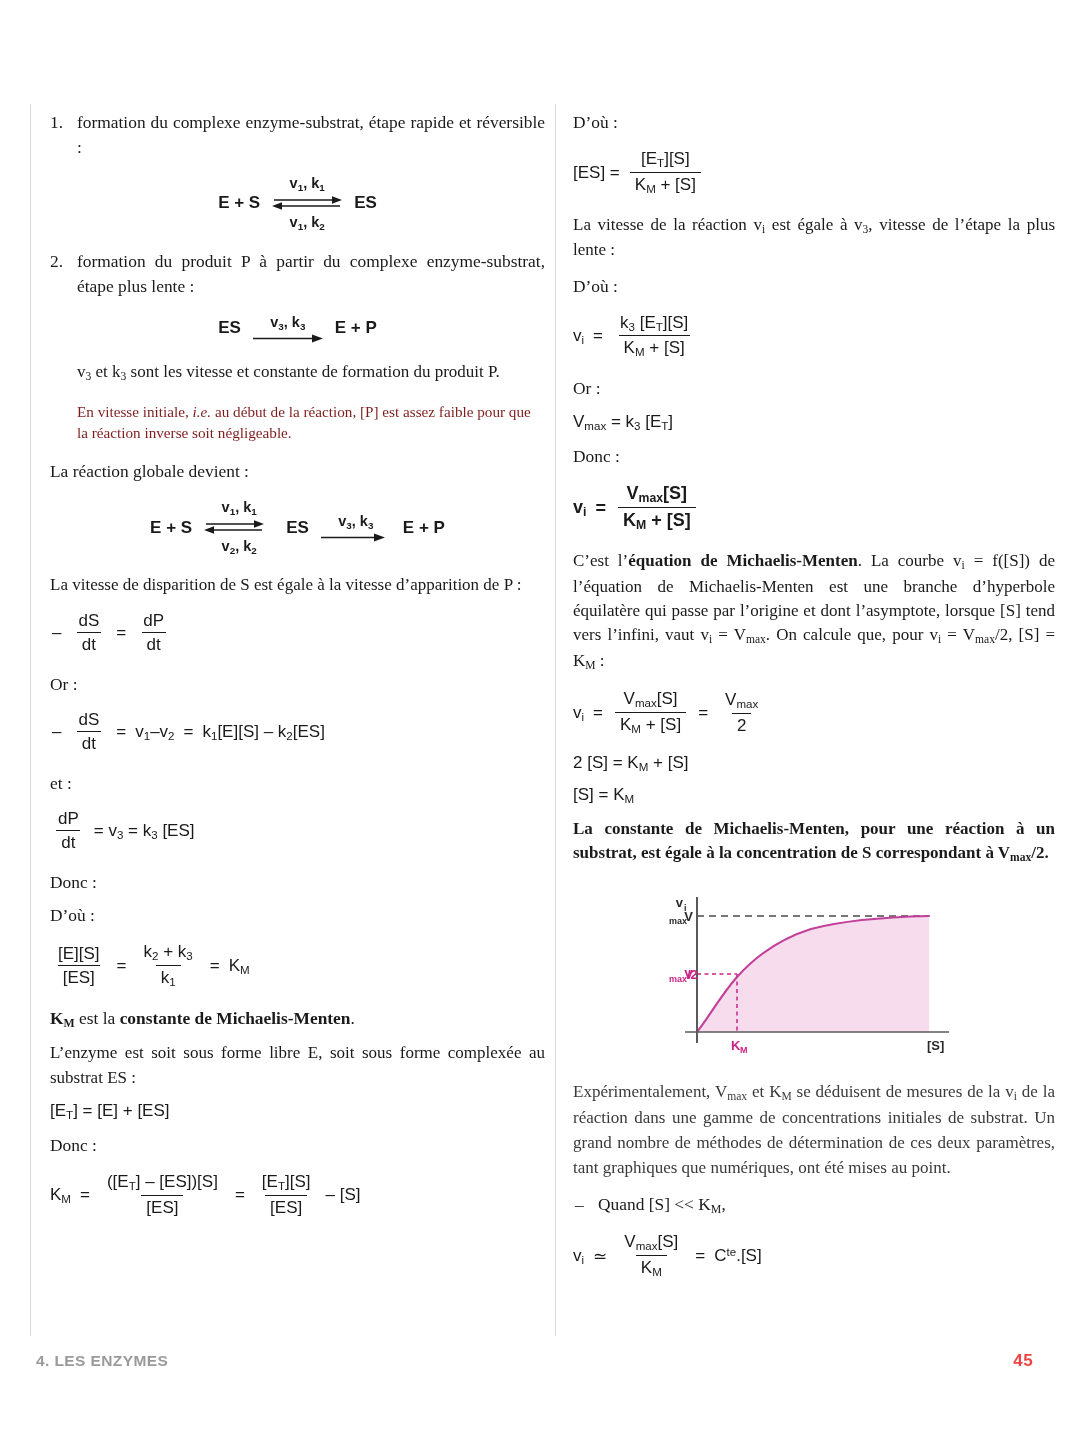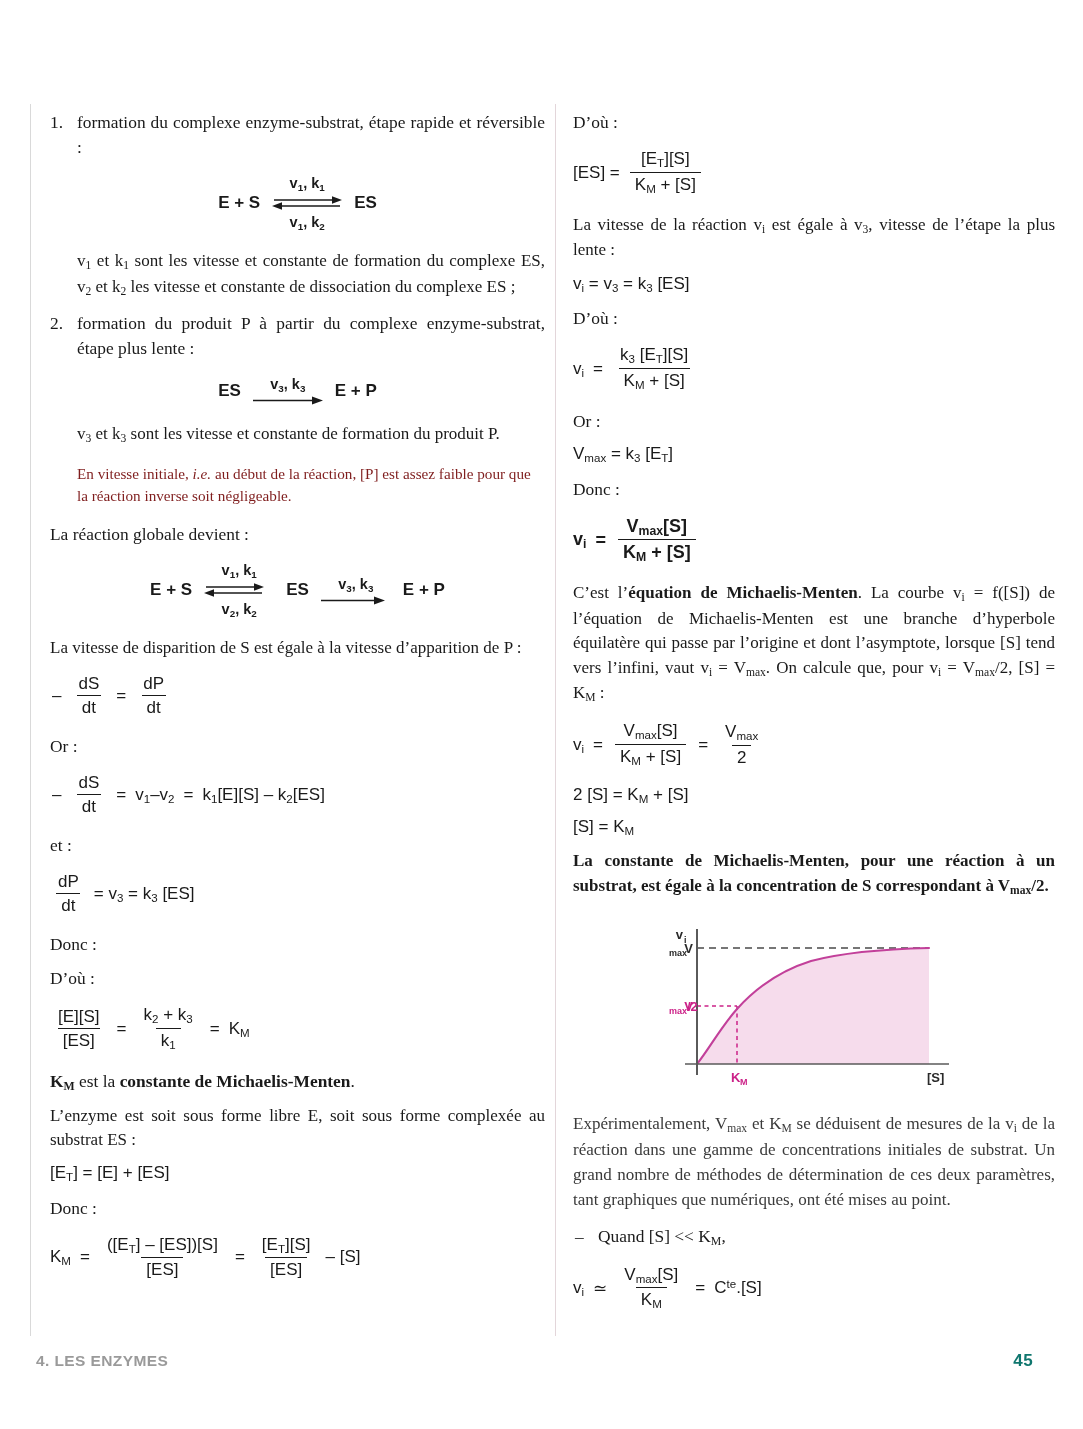--- a/index.html
+++ b/index.html
@@ -73,21 +73,21 @@
 
   
   .dashitem { position:relative; padding-left:25px; font-size:17.4px; line-height:1.43; margin:10px 0 0 0; }
   .dashitem .dash { position:absolute; left:2px; top:0; }
 
   
   .footer { position:absolute; left:36px; right:50px; bottom:58px;
             font-family:"Liberation Sans", sans-serif; font-size:15.5px; font-weight:bold;
             color:#9a9a9a; letter-spacing:0.4px; display:flex; justify-content:space-between;
             align-items:baseline; }
-  .footer .pageno { font-size:17px; color:#0f766e; }
+  .footer .pageno { font-size:17px; color:#ef4444; }
 </style>
 </head>
 <body>
 
 <div class="rule-left"></div>
 <div class="rule-mid"></div>
 
 <div class="col col-left">
 
   <ol class="numlist">
@@ -107,23 +107,20 @@
           <polygon points="72,5 62,1.2 62,8.8" fill="#1a1a1a"></polygon>
           <line x1="8" y1="11" x2="70" y2="11" stroke="#1a1a1a" stroke-width="1.7"></line>
           <polygon points="2,11 12,7.2 12,14.8" fill="#1a1a1a"></polygon>
         </svg>
       </span>
       <span class="lbl below">v<sub>1</sub>, k<sub>2</sub></span>
     </span>
     <span class="term">ES</span>
   </div>
 
-  <div class="sub-indent">
-    <p class="body">v<sub>1</sub> et k<sub>1</sub> sont les vitesse et constante de formation du complexe ES, v<sub>2</sub> et k<sub>2</sub> les vitesse et constante de dissociation du complexe ES&nbsp;;</p>
-  </div>
 
   <ol class="numlist" start="2">
     <li>
       <span class="num">2.</span>
       <span>formation du produit P à partir du complexe enzyme-substrat, étape plus lente :</span>
     </li>
   </ol>
 
   <div class="scheme">
     <span class="term">ES</span>
@@ -266,23 +263,20 @@
   <div class="eq">
     <span>[ES] =</span>
     <span class="frac">
       <span class="nu">[E<sub>T</sub>][S]</span>
       <span class="de">K<sub>M</sub> + [S]</span>
     </span>
   </div>
 
   <p class="body">La vitesse de la réaction v<sub>i</sub> est égale à v<sub>3</sub>, vitesse de l’étape la plus lente :</p>
 
-  <div class="eq tight">
-    <span>v<sub>i</sub> = v<sub>3</sub> = k<sub>3</sub> [ES]</span>
-  </div>
 
   <p class="lead">D’où :</p>
 
   <div class="eq">
     <span>v<sub>i</sub></span>
     <span class="op">=</span>
     <span class="frac">
       <span class="nu">k<sub>3</sub> [E<sub>T</sub>][S]</span>
       <span class="de">K<sub>M</sub> + [S]</span>
     </span>

